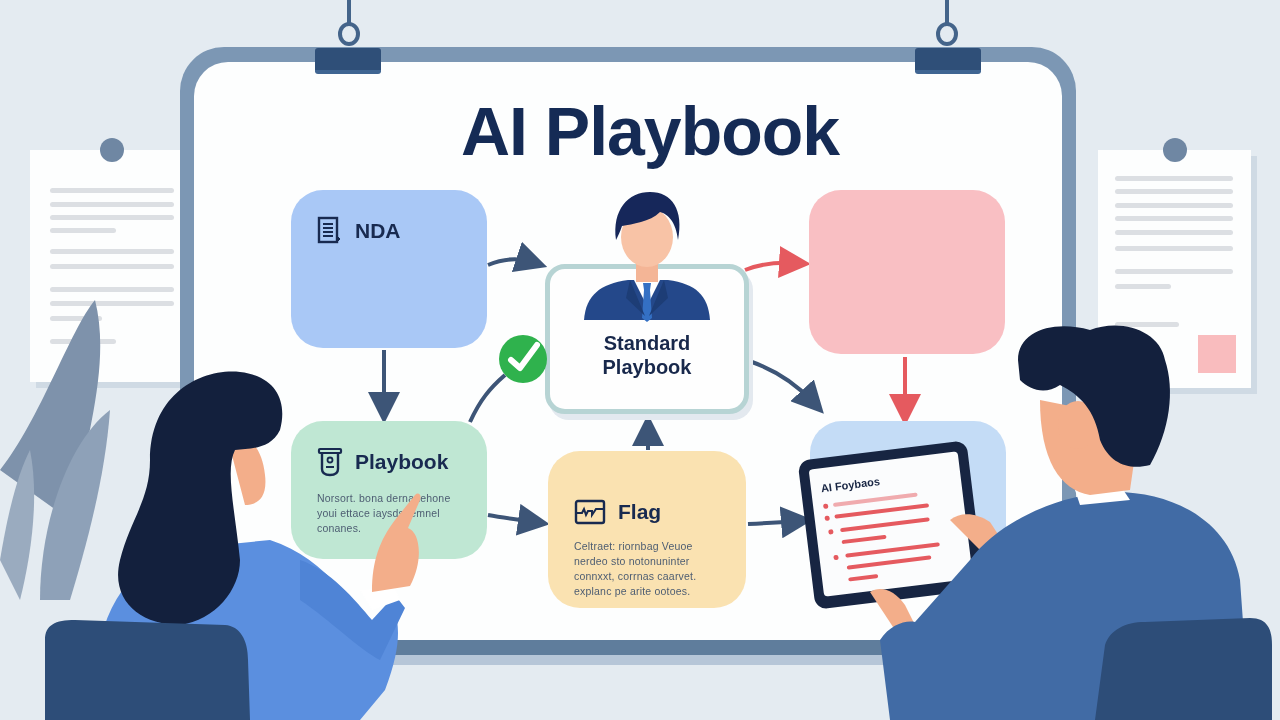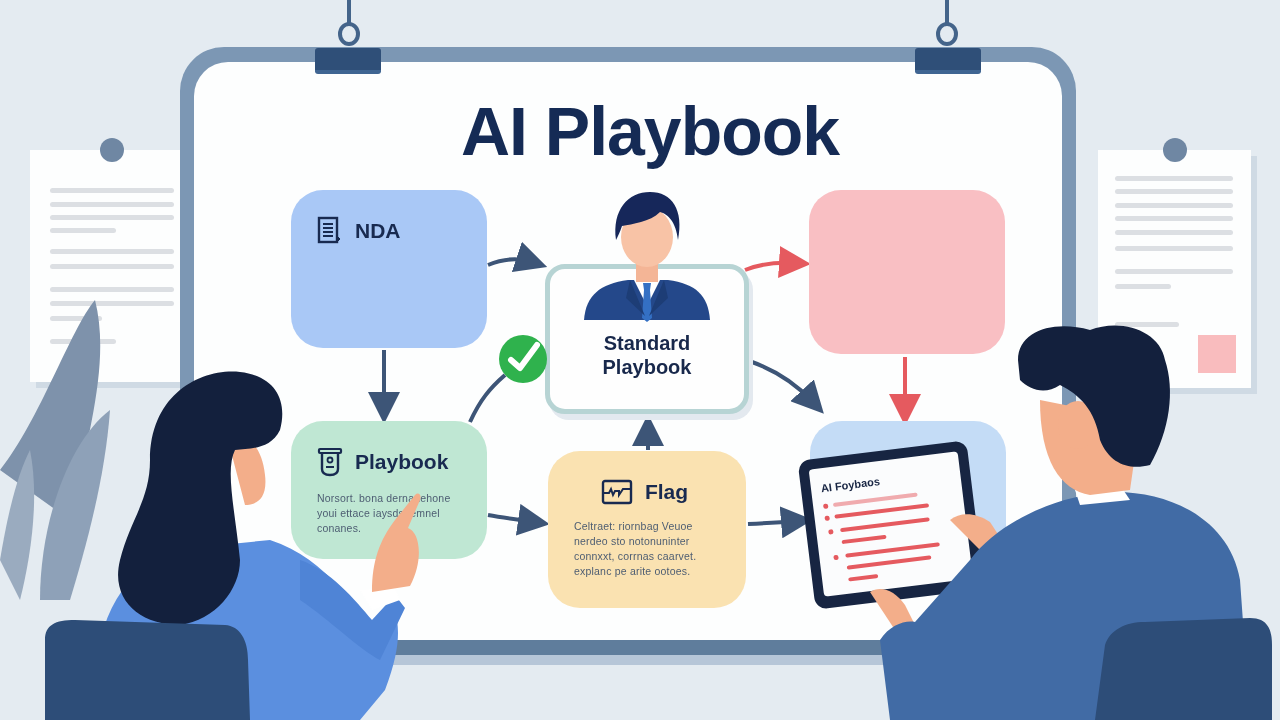--- a/index.html
+++ b/index.html
@@ -210,21 +210,21 @@
       <path d="M5,6 L5,22 C5,27 9,28 13,28 C17,28 21,27 21,22 L21,6" fill="none" stroke="#182a50" stroke-width="2.4"></path>
       <circle cx="13" cy="13" r="2.5" fill="none" stroke="#182a50" stroke-width="1.8"></circle>
       <line x1="9" y1="20" x2="17" y2="20" stroke="#182a50" stroke-width="2"></line>
     </svg>
     <span class="label">Playbook</span>
   </div>
   <div class="body">Norsort. bona dernanehone youi ettace iaysds. emnel conanes.</div>
 </div>
 
 <div class="card card-flag">
-  <div class="head" style="margin-top:2px;justify-content:center;">
+  <div class="head" style="margin-top:22px;">
     <svg class="icon" viewBox="0 0 32 26" style="width:32px;height:26px;">
       <rect x="2" y="2" width="28" height="22" rx="2" fill="none" stroke="#182a50" stroke-width="2.4"></rect>
       <path d="M2,14 L8,14 L10,10 L12,16 L14,12 L18,12 L18,16 L22,10 L30,10" fill="none" stroke="#182a50" stroke-width="2"></path>
     </svg>
     <span class="label">Flag</span>
   </div>
   <div class="body" style="">Celtraet: riornbag Veuoe nerdeo sto notonuninter connxxt, corrnas caarvet. explanc pe arite ootoes.</div>
 </div>
 
 <div class="card card-blue"></div>

